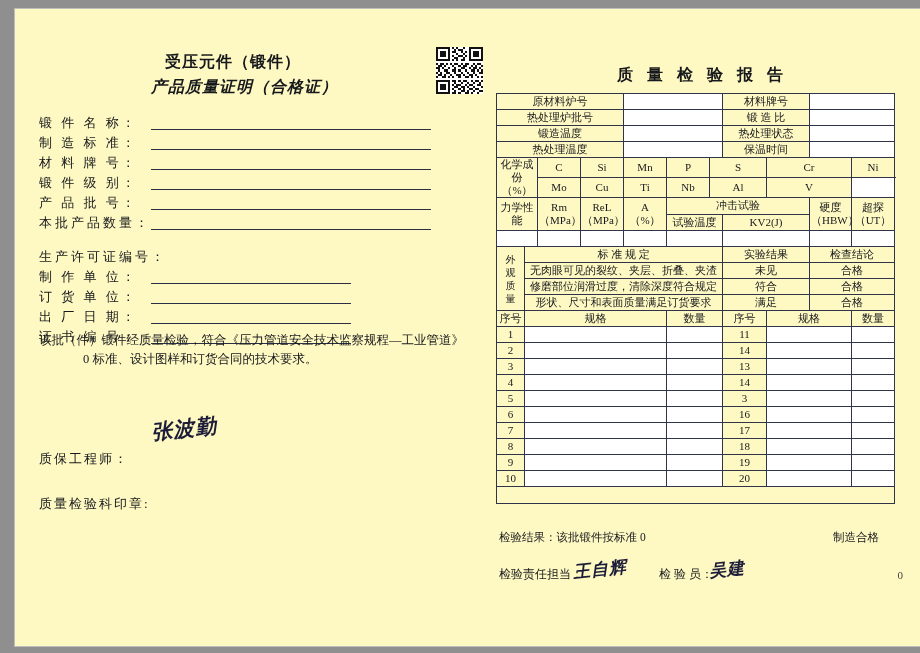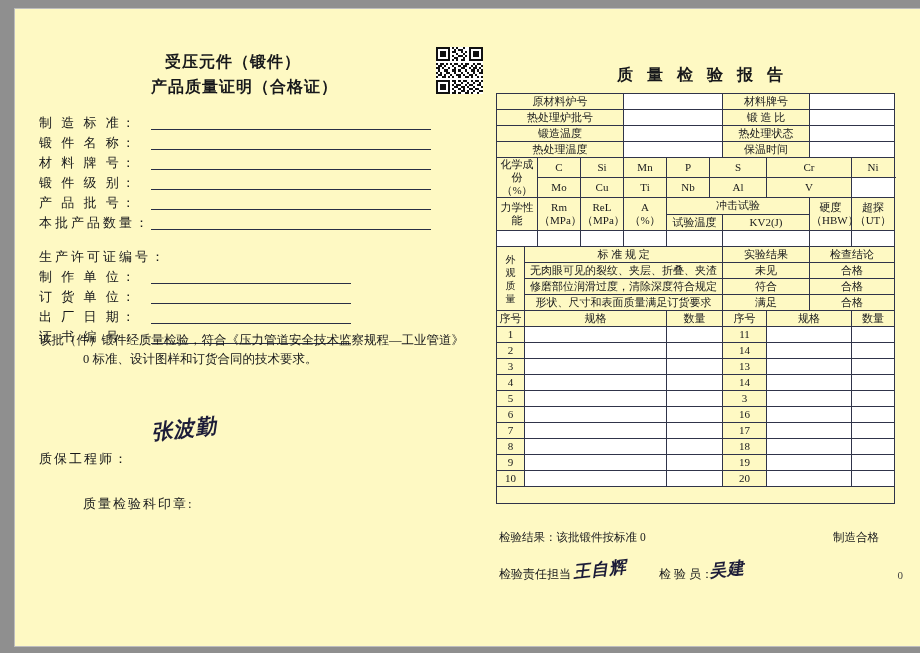--- a/index.html
+++ b/index.html
@@ -36,21 +36,21 @@
     left: 150px;
     top: 40px;
     width: 260px;
     font-size: 16px;
     font-weight: bold;
     letter-spacing: 1px;
     color: #17181b;
     text-align: left;
     line-height: 25px;
   }
-  .cert-title div:nth-child(2) { margin-left: -14px; }
+  .cert-title div:nth-child(2) { margin-left: -14px; font-style: italic; }
   #qr {
     position: absolute;
     left: 421px;
     top: 38px;
     width: 47px;
     height: 47px;
   }
   #qr svg { display: block; }
 
   .field-list {
@@ -95,21 +95,21 @@
   .stmt .indent { display: block; text-indent: 44px; }
 
   .sign-row {
     position: absolute;
     left: 24px;
     font-size: 13px;
     letter-spacing: 2px;
     color: #17181b;
   }
   #sign-engineer { top: 424px; margin-top: 17px; }
-  #sign-stamp { top: 486px; margin-left: 44px; }
+  #sign-stamp { top: 486px; }
   .handwrite {
     position: absolute;
     font-family: "DejaVu Serif", serif;
     font-style: italic;
     font-weight: bold;
     color: #1c1c38;
     transform: rotate(-6deg);
     letter-spacing: 1px;
   }
   #hw-engineer {
@@ -338,25 +338,25 @@
             <rect x="11" y="22" width="1" height="1"></rect>
             <rect x="14" y="22" width="2" height="1"></rect>
           <rect x="17" y="22" width="1" height="1"></rect>
             <rect x="20" y="22" width="1" height="1"></rect>
         </g>
       </svg>
     </div>
 
     <div class="field-list">
       <div class="field-row">
+        <span class="field-label">锻 件 名 称：</span>
+        <span class="field-rule long"></span>
+      </div>
+      <div class="field-row">
         <span class="field-label">制 造 标 准：</span>
-        <span class="field-rule long"></span>
-      </div>
-      <div class="field-row">
-        <span class="field-label">锻 件 名 称：</span>
         <span class="field-rule long"></span>
       </div>
       <div class="field-row">
         <span class="field-label">材 料 牌 号：</span>
         <span class="field-rule long"></span>
       </div>
       <div class="field-row">
         <span class="field-label">锻 件 级 别：</span>
         <span class="field-rule long"></span>
       </div>

